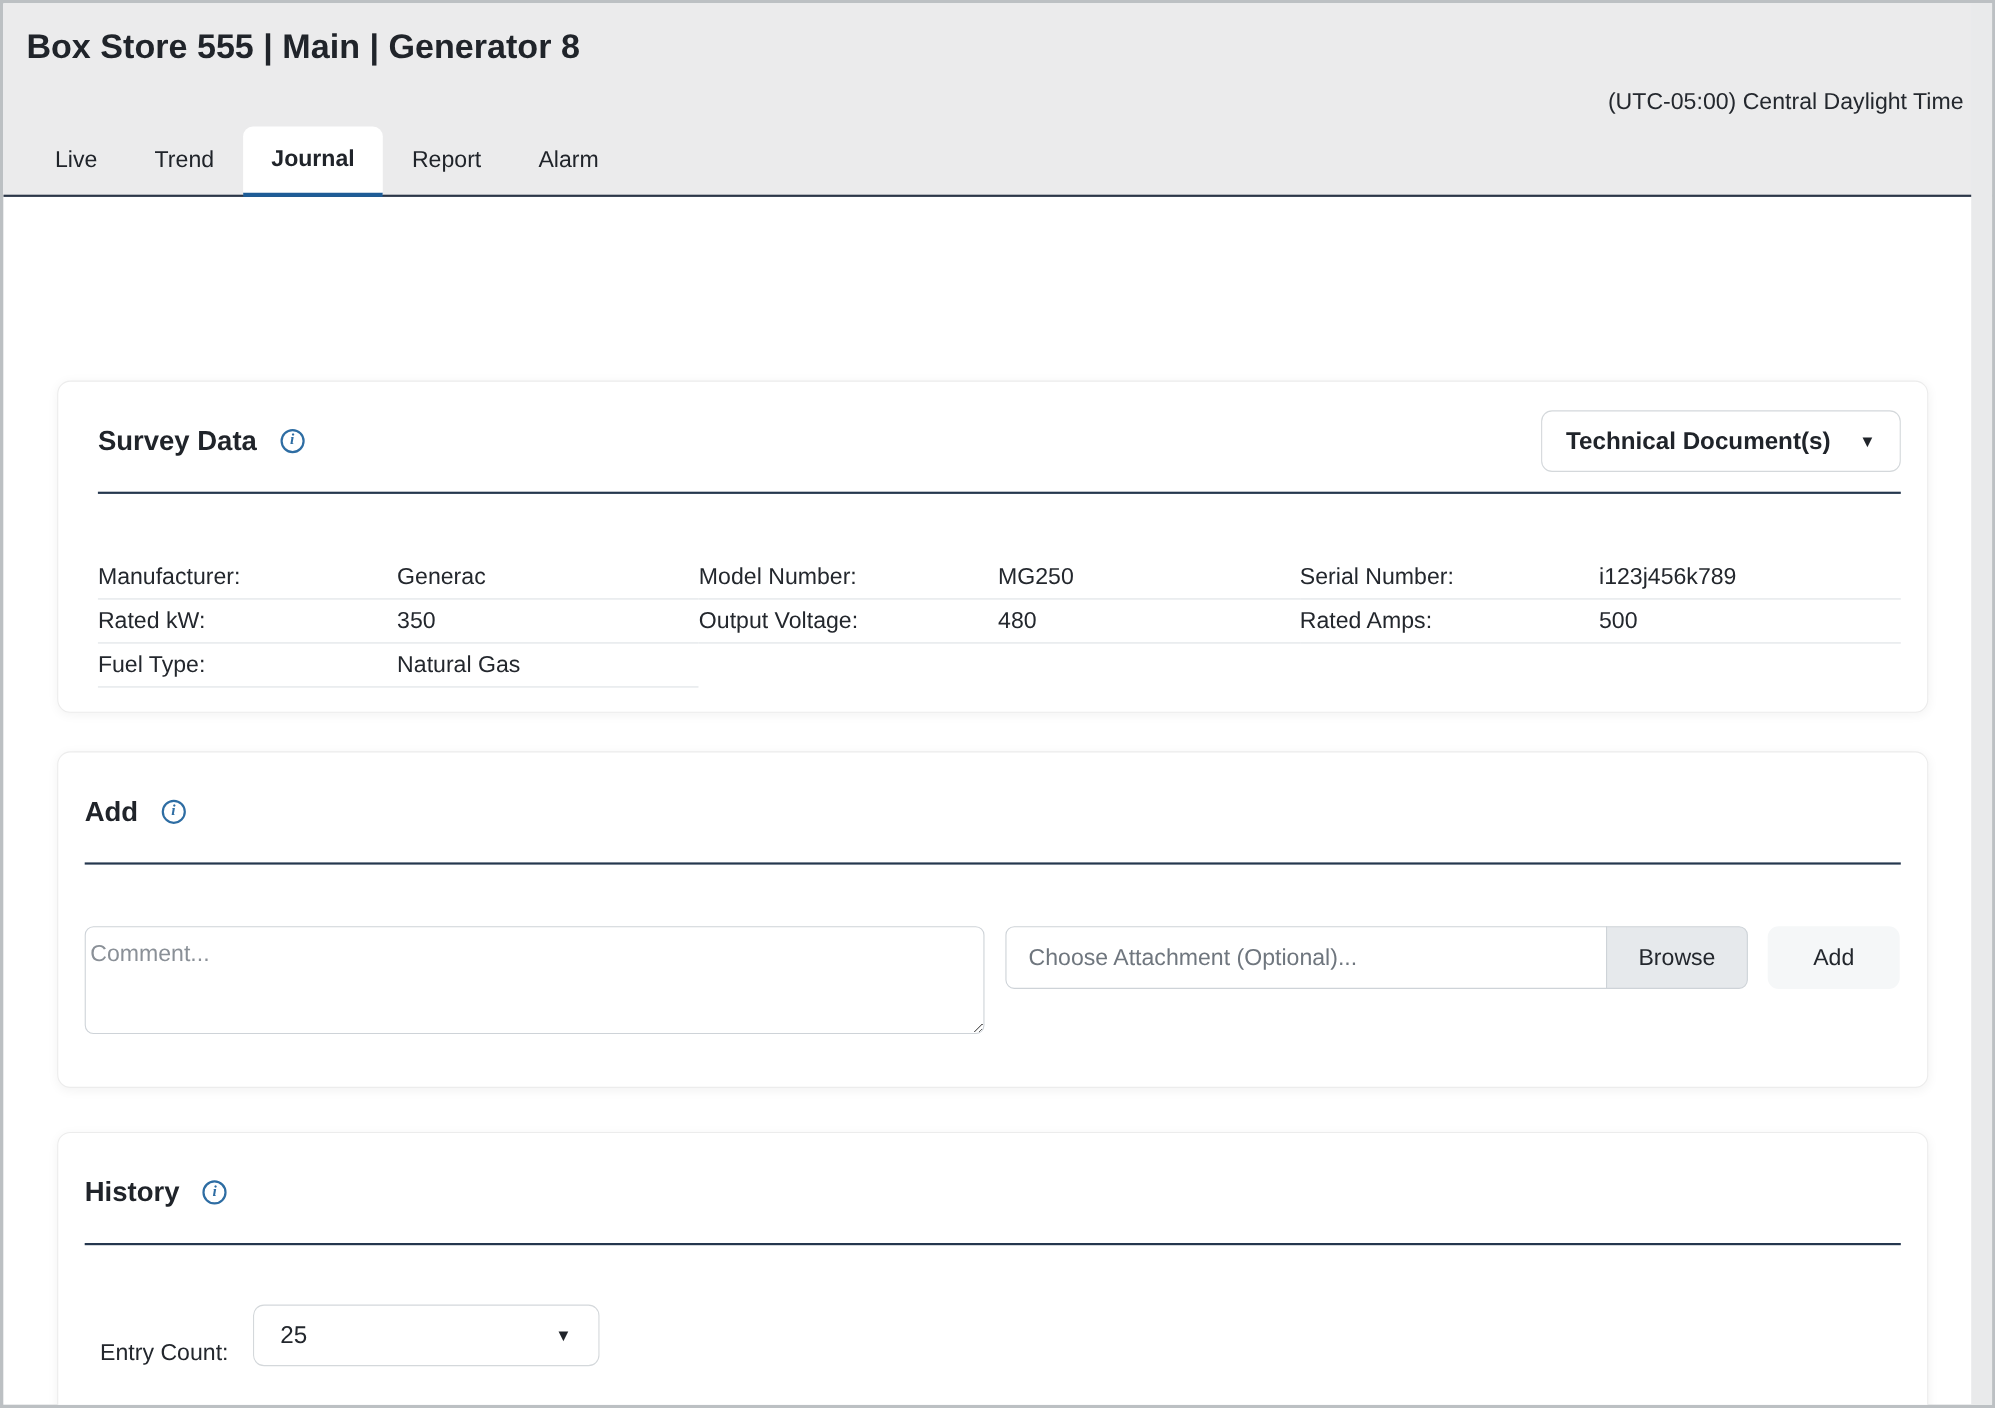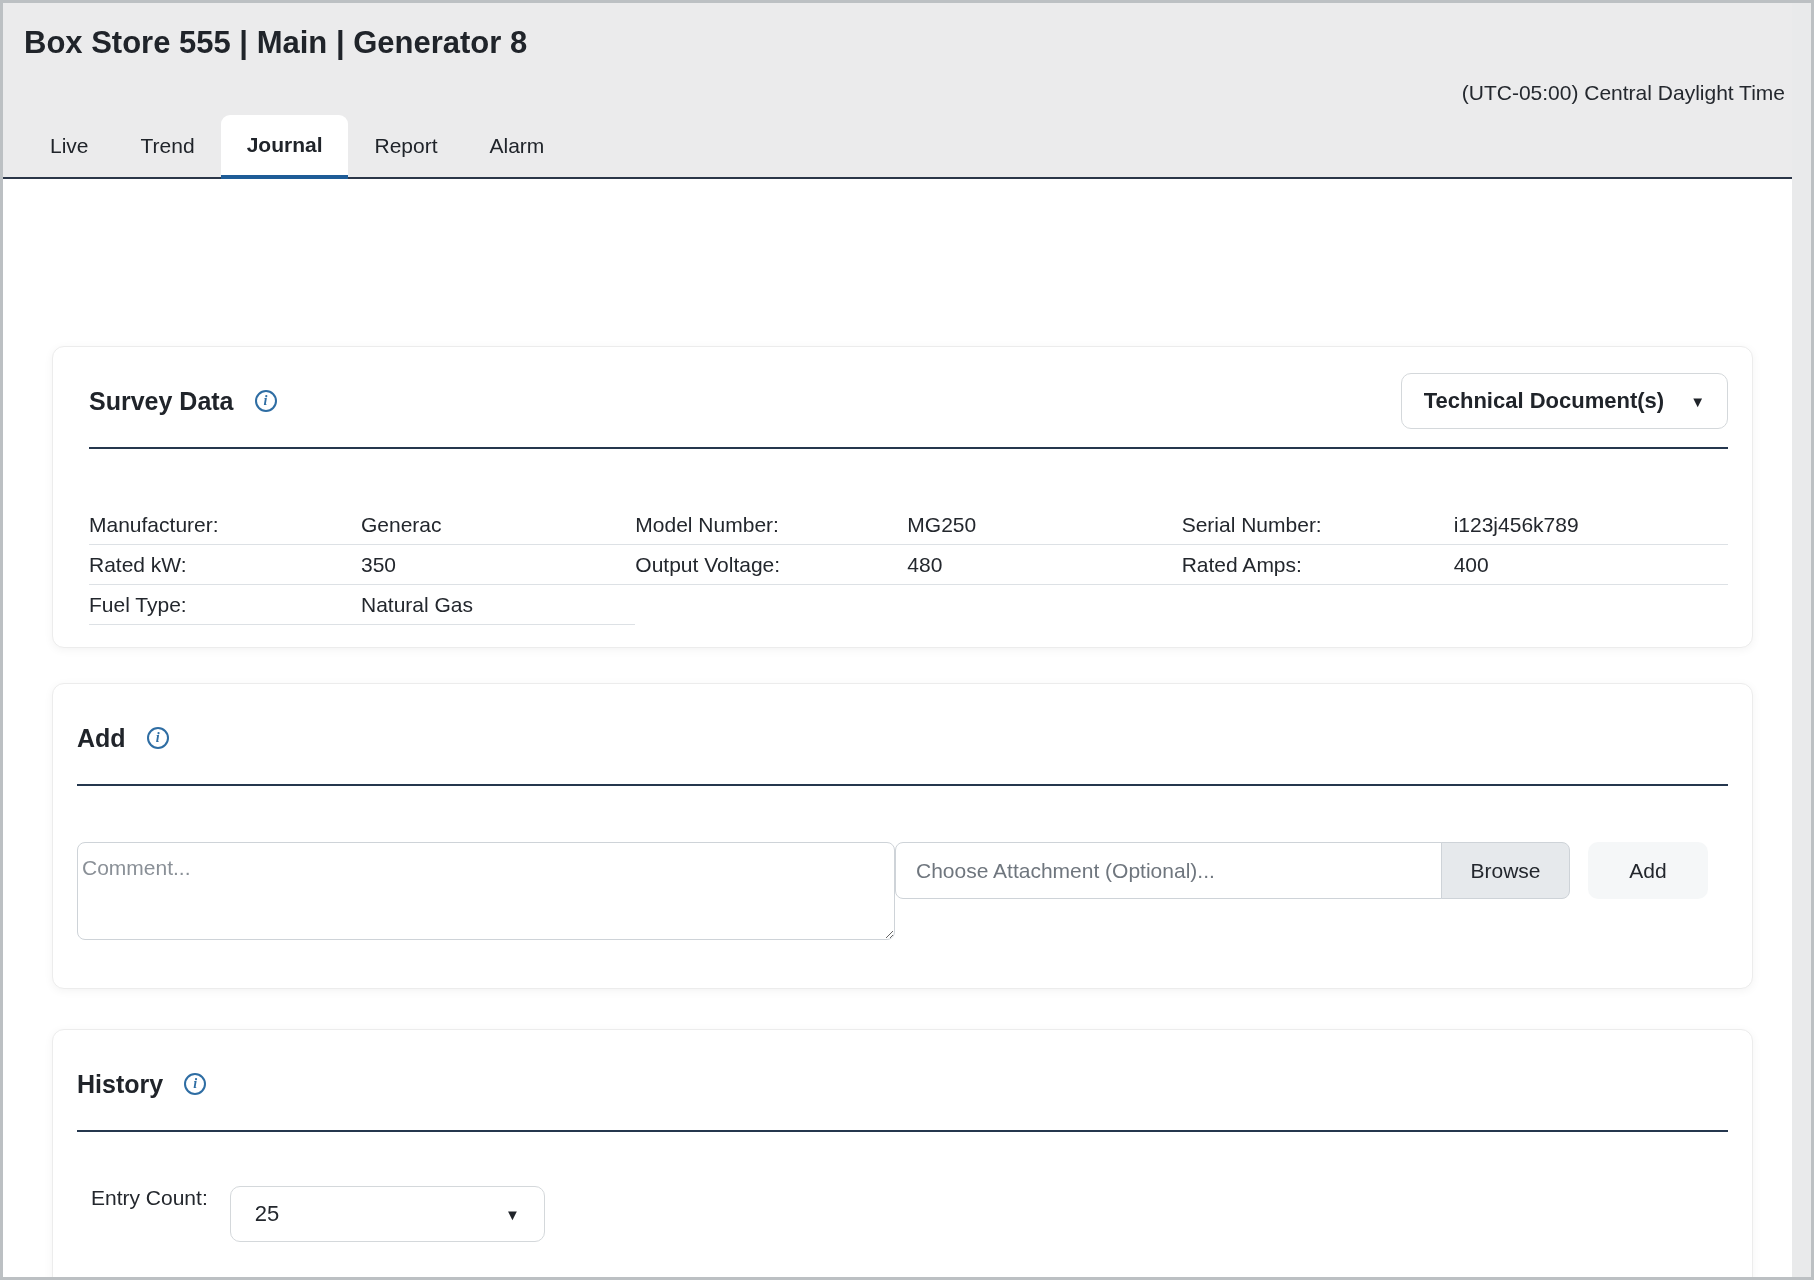--- a/index.html
+++ b/index.html
@@ -92,21 +92,21 @@
 
   
   .add-form { display: flex; align-items: flex-start; margin-top: 56px; }
   .comment-box {
     width: 818px; height: 98px;
     border: 1px solid #ced3d8; border-radius: 8px;
     padding: 13px 4px; font-family: "Liberation Sans", sans-serif;
     font-size: 21px; color: #23272d; resize: both;
   }
   .comment-box::placeholder { color: #8a9097; }
-  .attach-col { display: flex; flex-direction: column; }
+  .attach-col { display: flex; flex-direction: column; margin-left: 19px; }
   .attach-row { display: flex; }
   .attach-field {
     width: 547px; height: 57px;
     border: 1px solid #ced3d8; border-radius: 8px 0 0 8px;
     padding: 0 20px; background: #fff;
     display: flex; align-items: center;
     font-size: 21px; color: #6f767e; cursor: pointer; overflow: hidden; white-space: nowrap;
   }
   .browse-btn {
     width: 129px; height: 57px; margin-left: -1px;
@@ -117,21 +117,21 @@
   }
   .file-note { margin-top: 12px; font-size: 17px; color: #70777e; }
   .add-btn {
     margin-left: 18px; width: 120px; height: 57px;
     background: #f5f7f8; border: none; border-radius: 10px;
     font-size: 21px; color: #23272d;
     font-family: "Liberation Sans", sans-serif; cursor: pointer;
   }
 
   
-  .entry-row { display: flex; align-items: flex-start; margin-top: 54px; padding-left: 14px; }
+  .entry-row { display: flex; align-items: flex-end; margin-top: 54px; padding-left: 14px; }
   .entry-label { font-size: 21px; color: #23272d; }
   .entry-dropdown {
     margin-left: 22px; width: 315px; height: 56px;
     border: 1px solid #d4d8db; border-radius: 10px; background: #fff;
     display: flex; align-items: center; justify-content: space-between;
     padding: 0 24px; font-size: 22px; color: #23272d; cursor: pointer;
   }
 </style>
 </head>
 <body>
@@ -190,21 +190,21 @@
             <span class="val">480</span>
           </div>
         </div>
         <div>
           <div class="srow">
             <span class="lbl">Serial Number:</span>
             <span class="val">i123j456k789</span>
           </div>
           <div class="srow">
             <span class="lbl">Rated Amps:</span>
-            <span class="val">400</span>
+            <span class="val">500</span>
           </div>
         </div>
       </div>
     </div>
 
     <div class="card card-add">
       <div class="card-head">
         <span class="card-title">Add</span>
         <span class="info-icon">i</span>
       </div>

